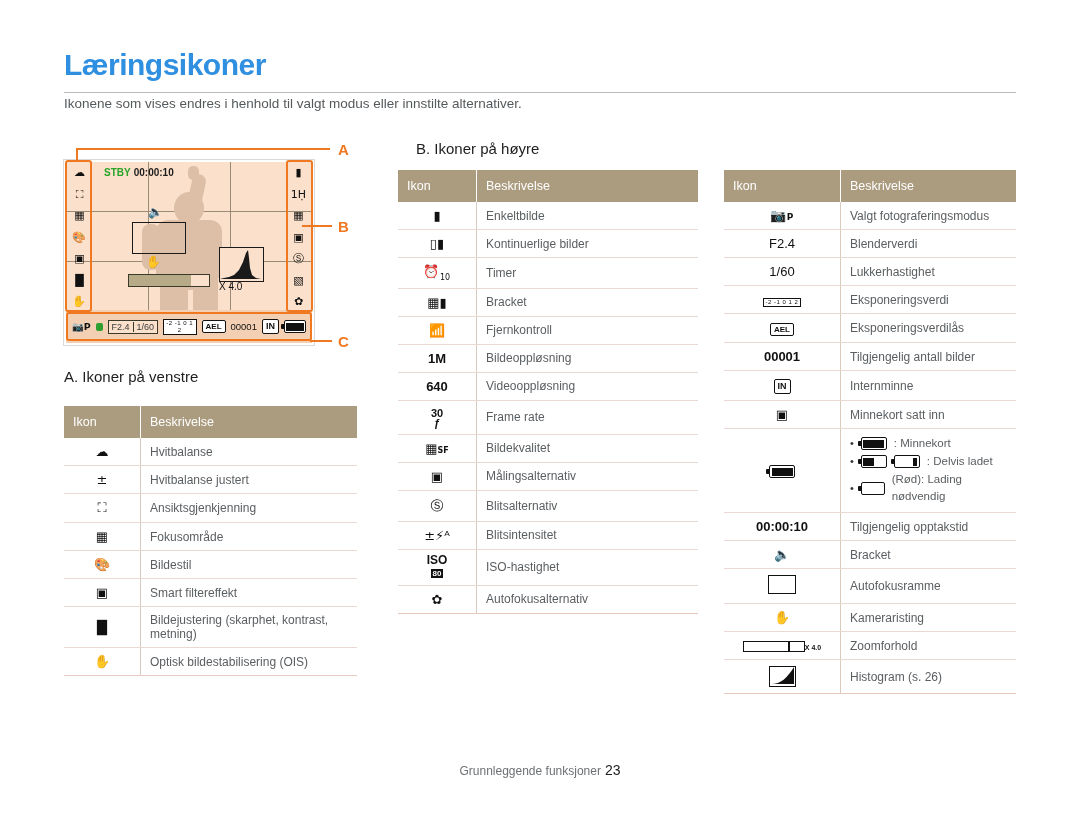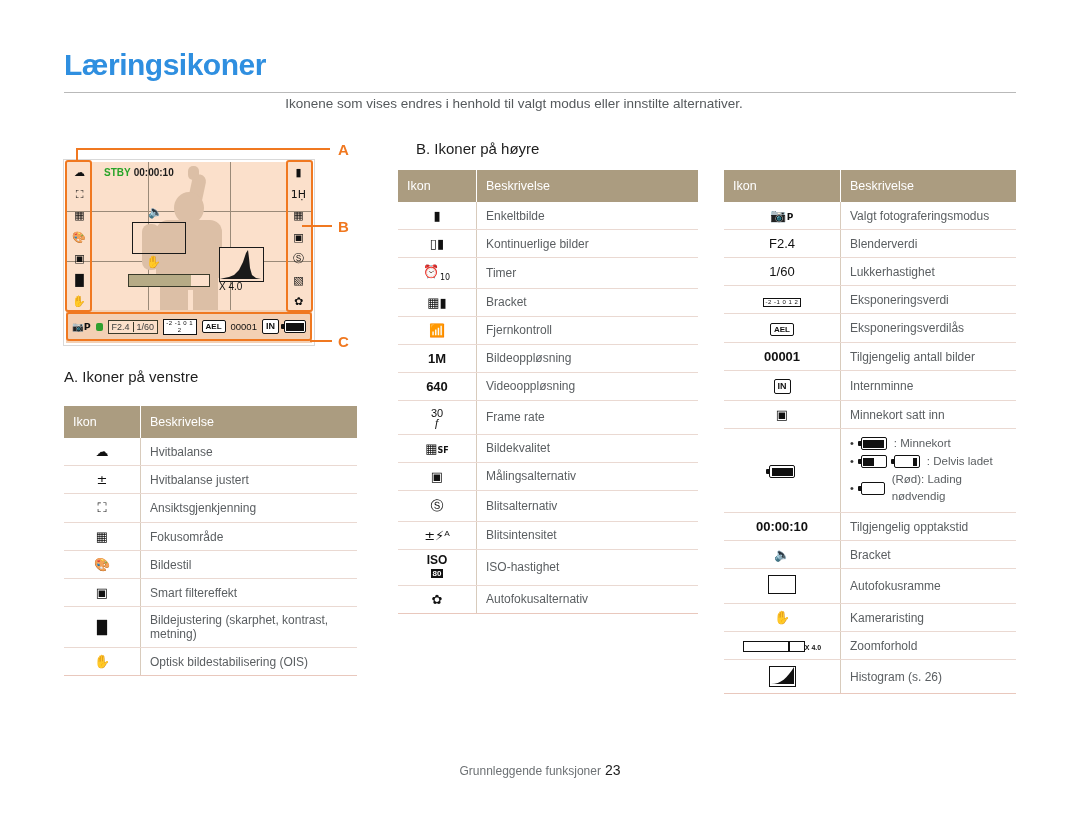--- a/index.html
+++ b/index.html
@@ -13,21 +13,21 @@
   
   .title{
     position:absolute;left:64px;top:48px;
     font-size:30px;font-weight:bold;color:#2f8fe0;letter-spacing:-0.5px;
   }
   .title-rule{
     position:absolute;left:64px;top:92px;width:952px;height:1px;background:#b9b9b9;
   }
   .subtitle{
     position:absolute;left:64px;top:96px;width:900px;
-    font-size:13.5px;color:#55595c;text-align:center;
+    font-size:13.5px;color:#55595c;
   }
 
   
   .lcd-wrap{position:absolute;left:64px;top:160px;width:250px;height:185px;}
   .lcd{
     position:absolute;inset:0;border:2px solid #ffffff;
     background:#f8ddc8;box-sizing:border-box;
     box-shadow:0 0 0 1px #d9d9d9;
   }
   .lcd-live{
@@ -316,21 +316,21 @@
         </tr>
       <tr>
           <td class="ic" style="font-weight:bold">1M</td>
           <td>Bildeoppløsning</td>
         </tr>
       <tr>
           <td class="ic" style="font-weight:bold">640</td>
           <td>Videooppløsning</td>
         </tr>
       <tr>
-          <td class="ic" style="font-weight:normal;font-size:11px"><span>30</span><div style="font-size:11px;line-height:9px;">ƒ</div></td>
+          <td class="ic" style="font-weight:bold;font-size:11px"><span>30</span><div style="font-size:11px;line-height:9px;">ƒ</div></td>
           <td>Frame rate</td>
         </tr>
       <tr>
           <td class="ic g">▦<b style="font-size:8px">SF</b></td>
           <td>Bildekvalitet</td>
         </tr>
       <tr>
           <td class="ic g">▣</td>
           <td>Målingsalternativ</td>
         </tr>

